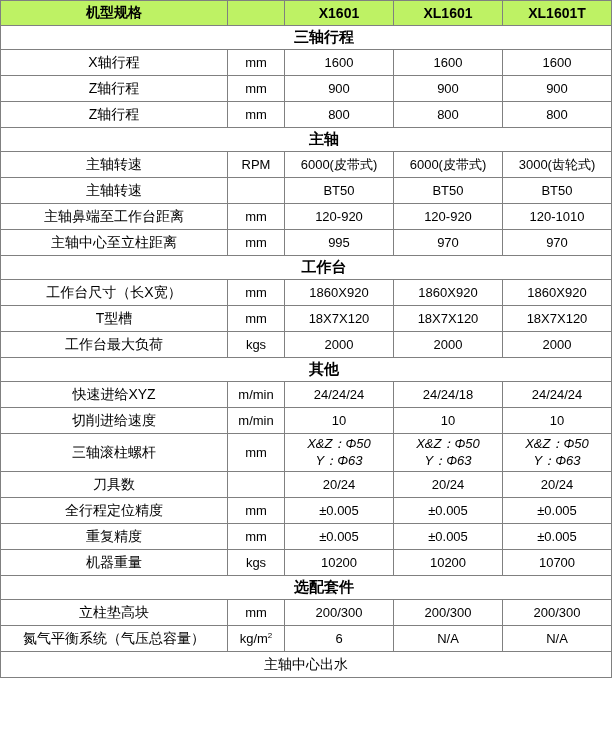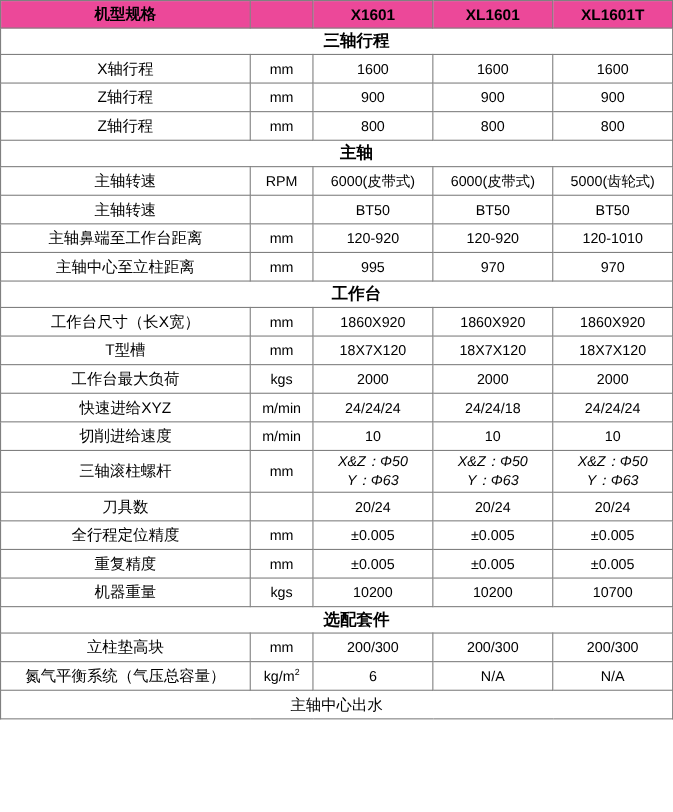--- a/index.html
+++ b/index.html
@@ -24,21 +24,21 @@
     vertical-align: middle;
     color: #000000;
     padding: 0;
   }
   
   col.c-name { width: 227px; }
   col.c-unit { width: 57px; }
   col.c-val  { width: 109px; }
 
   tr.header-row td {
-    background: #ec4899;
+    background: #bef264;
     color: #000000;
     font-weight: bold;
     font-size: 14px;
     height: 24px;
     border-color: #808080;
   }
   tr.section-row td {
     font-weight: bold;
     font-size: 15px;
     height: 23px;
@@ -115,21 +115,21 @@
         <td class="value">800</td>
       </tr>
       <tr class="section-row">
         <td colspan="5">主轴</td>
       </tr>
       <tr class="data-row">
         <td class="name">主轴转速</td>
         <td class="unit">RPM</td>
         <td class="value">6000(皮带式)</td>
         <td class="value">6000(皮带式)</td>
-        <td class="value">5000(齿轮式)</td>
+        <td class="value">3000(齿轮式)</td>
       </tr>
       <tr class="data-row">
         <td class="name">主轴转速</td>
         <td class="unit"></td>
         <td class="value">BT50</td>
         <td class="value">BT50</td>
         <td class="value">BT50</td>
       </tr>
       <tr class="data-row">
         <td class="name">主轴鼻端至工作台距离</td>
@@ -161,20 +161,23 @@
         <td class="value">18X7X120</td>
         <td class="value">18X7X120</td>
         <td class="value">18X7X120</td>
       </tr>
       <tr class="data-row">
         <td class="name">工作台最大负荷</td>
         <td class="unit">kgs</td>
         <td class="value">2000</td>
         <td class="value">2000</td>
         <td class="value">2000</td>
+      </tr>
+      <tr class="section-row">
+        <td colspan="5">其他</td>
       </tr>
       <tr class="data-row">
         <td class="name">快速进给XYZ</td>
         <td class="unit">m/min</td>
         <td class="value">24/24/24</td>
         <td class="value">24/24/18</td>
         <td class="value">24/24/24</td>
       </tr>
       <tr class="data-row">
         <td class="name">切削进给速度</td>

